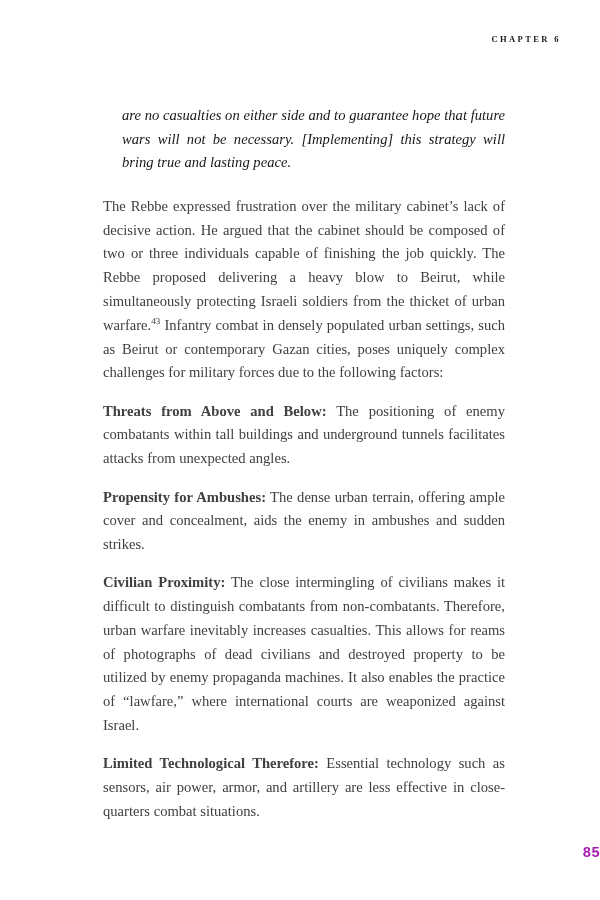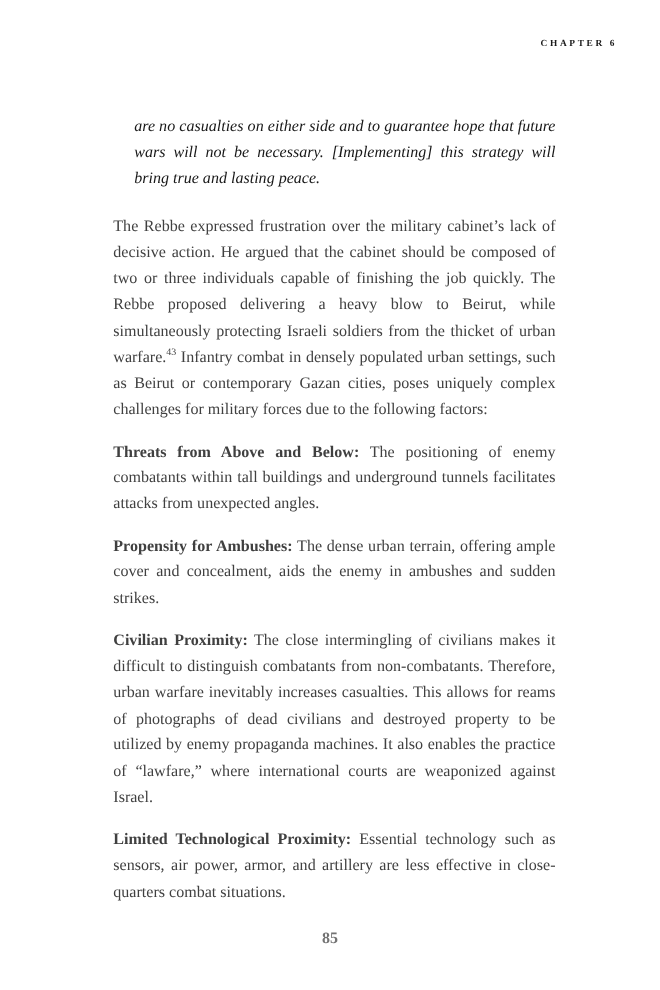--- a/index.html
+++ b/index.html
@@ -66,25 +66,25 @@
   sup {
     font-size: 0.62em;
     vertical-align: super;
     line-height: 0;
   }
   .folio {
     position: absolute;
     left: 0;
     right: 0;
     top: 845px;
-    text-align: center;
-    font-family: Liberation Serif, serif;
+    text-align: right;
+    font-family: Liberation Mono, monospace;
     font-size: 14.5px;
     font-weight: 700;
-    color: #737373;
+    color: #a21caf;
   }
 </style>
 </head>
 <body>
 
 <div class="page">
 
   <div class="running-head">CHAPTER 6</div>
 
   <div class="content">
@@ -93,19 +93,19 @@
 
     <p class="body"><span>The Rebbe expressed frustration over the military cabinet’s lack of decisive action. He argued that the cabinet should be composed of two or three individuals capable of finishing the job quickly. The Rebbe proposed delivering a heavy blow to Beirut, while simultaneously protecting Israeli soldiers from the thicket of urban warfare.</span><sup>43</sup><span> Infantry combat in densely populated urban settings, such as Beirut or contemporary Gazan cities, poses uniquely complex challenges for military forces due to the following factors:</span></p>
 
 
     <p class="body"><span class="term">Threats from Above and Below:</span><span> The positioning of enemy combatants within tall buildings and underground tunnels facilitates attacks from unexpected angles.</span></p>
 
     <p class="body"><span class="term">Propensity for Ambushes:</span><span> The dense urban terrain, offering ample cover and concealment, aids the enemy in ambushes and sudden strikes.</span></p>
 
     <p class="body"><span class="term">Civilian Proximity:</span><span> The close intermingling of civilians makes it difficult to distinguish combatants from non-combatants. Therefore, urban warfare inevitably increases casualties. This allows for reams of photographs of dead civilians and destroyed property to be utilized by enemy propaganda machines. It also enables the practice of “lawfare,” where international courts are weaponized against Israel.</span></p>
 
-    <p class="body"><span class="term">Limited Technological Proximity:</span><span> Essential technology such as sensors, air power, armor, and artillery are less effective in close-quarters combat situations.</span></p>
+    <p class="body"><span class="term">Limited Technological Therefore:</span><span> Essential technology such as sensors, air power, armor, and artillery are less effective in close-quarters combat situations.</span></p>
 
   </div>
 
   <div class="folio">85</div>
 
 </div>
 
 </body></html>

